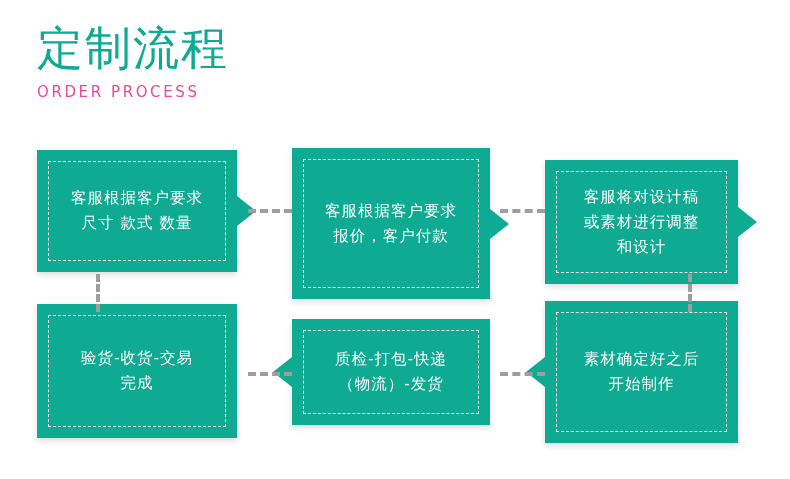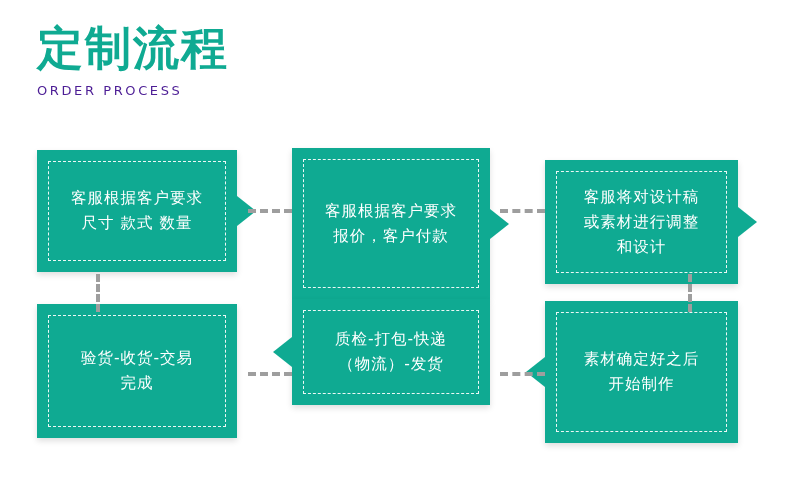--- a/index.html
+++ b/index.html
@@ -20,30 +20,30 @@
   }
 
   
   .header {
     position: absolute;
     left: 37px;
     top: 24px;
   }
   .title {
     font-size: 46px;
-    font-weight: bold;
+    font-weight: normal;
     color: #0FAA92;
     letter-spacing: 2px;
     line-height: 1.08;
     white-space: nowrap;
   }
   .subtitle {
     margin-top: 9px;
-    font-size: 13px;
-    color: #4c1d95;
+    font-size: 15px;
+    color: #ec4899;
     letter-spacing: 2.6px;
     white-space: nowrap;
   }
 
   
   .box {
     position: absolute;
     background: #0FAA92;
     box-shadow: 0 3px 6px rgba(0,0,0,0.13);
     box-sizing: border-box;
@@ -106,21 +106,21 @@
     width: 4px;
     border-left: 4px dashed #9e9e9e;
     box-sizing: border-box;
   }
 
   
   #box1 { left: 37px;  top: 150px; width: 200px; height: 122px; }
   #box2 { left: 292px; top: 148px; width: 198px; height: 151px; }
   #box3 { left: 545px; top: 160px; width: 193px; height: 124px; }
   #box4 { left: 37px;  top: 304px; width: 200px; height: 134px; }
-  #box5 { left: 292px; top: 299px; width: 198px; height: 106px; }
+  #box5 { left: 292px; top: 319px; width: 198px; height: 106px; }
   #box6 { left: 545px; top: 301px; width: 193px; height: 142px; }
 
   #conn-1-2 { left: 248px; top: 209px; width: 44px; }
   #conn-2-3 { left: 500px; top: 209px; width: 45px; }
   #conn-3-6 { left: 688px; top: 274px; height: 38px; }
   #conn-6-5 { left: 500px; top: 372px; width: 45px; }
   #conn-5-4 { left: 248px; top: 372px; width: 44px; }
   #conn-4-1 { left: 96px;  top: 274px; height: 38px; }
 </style>
 </head>

